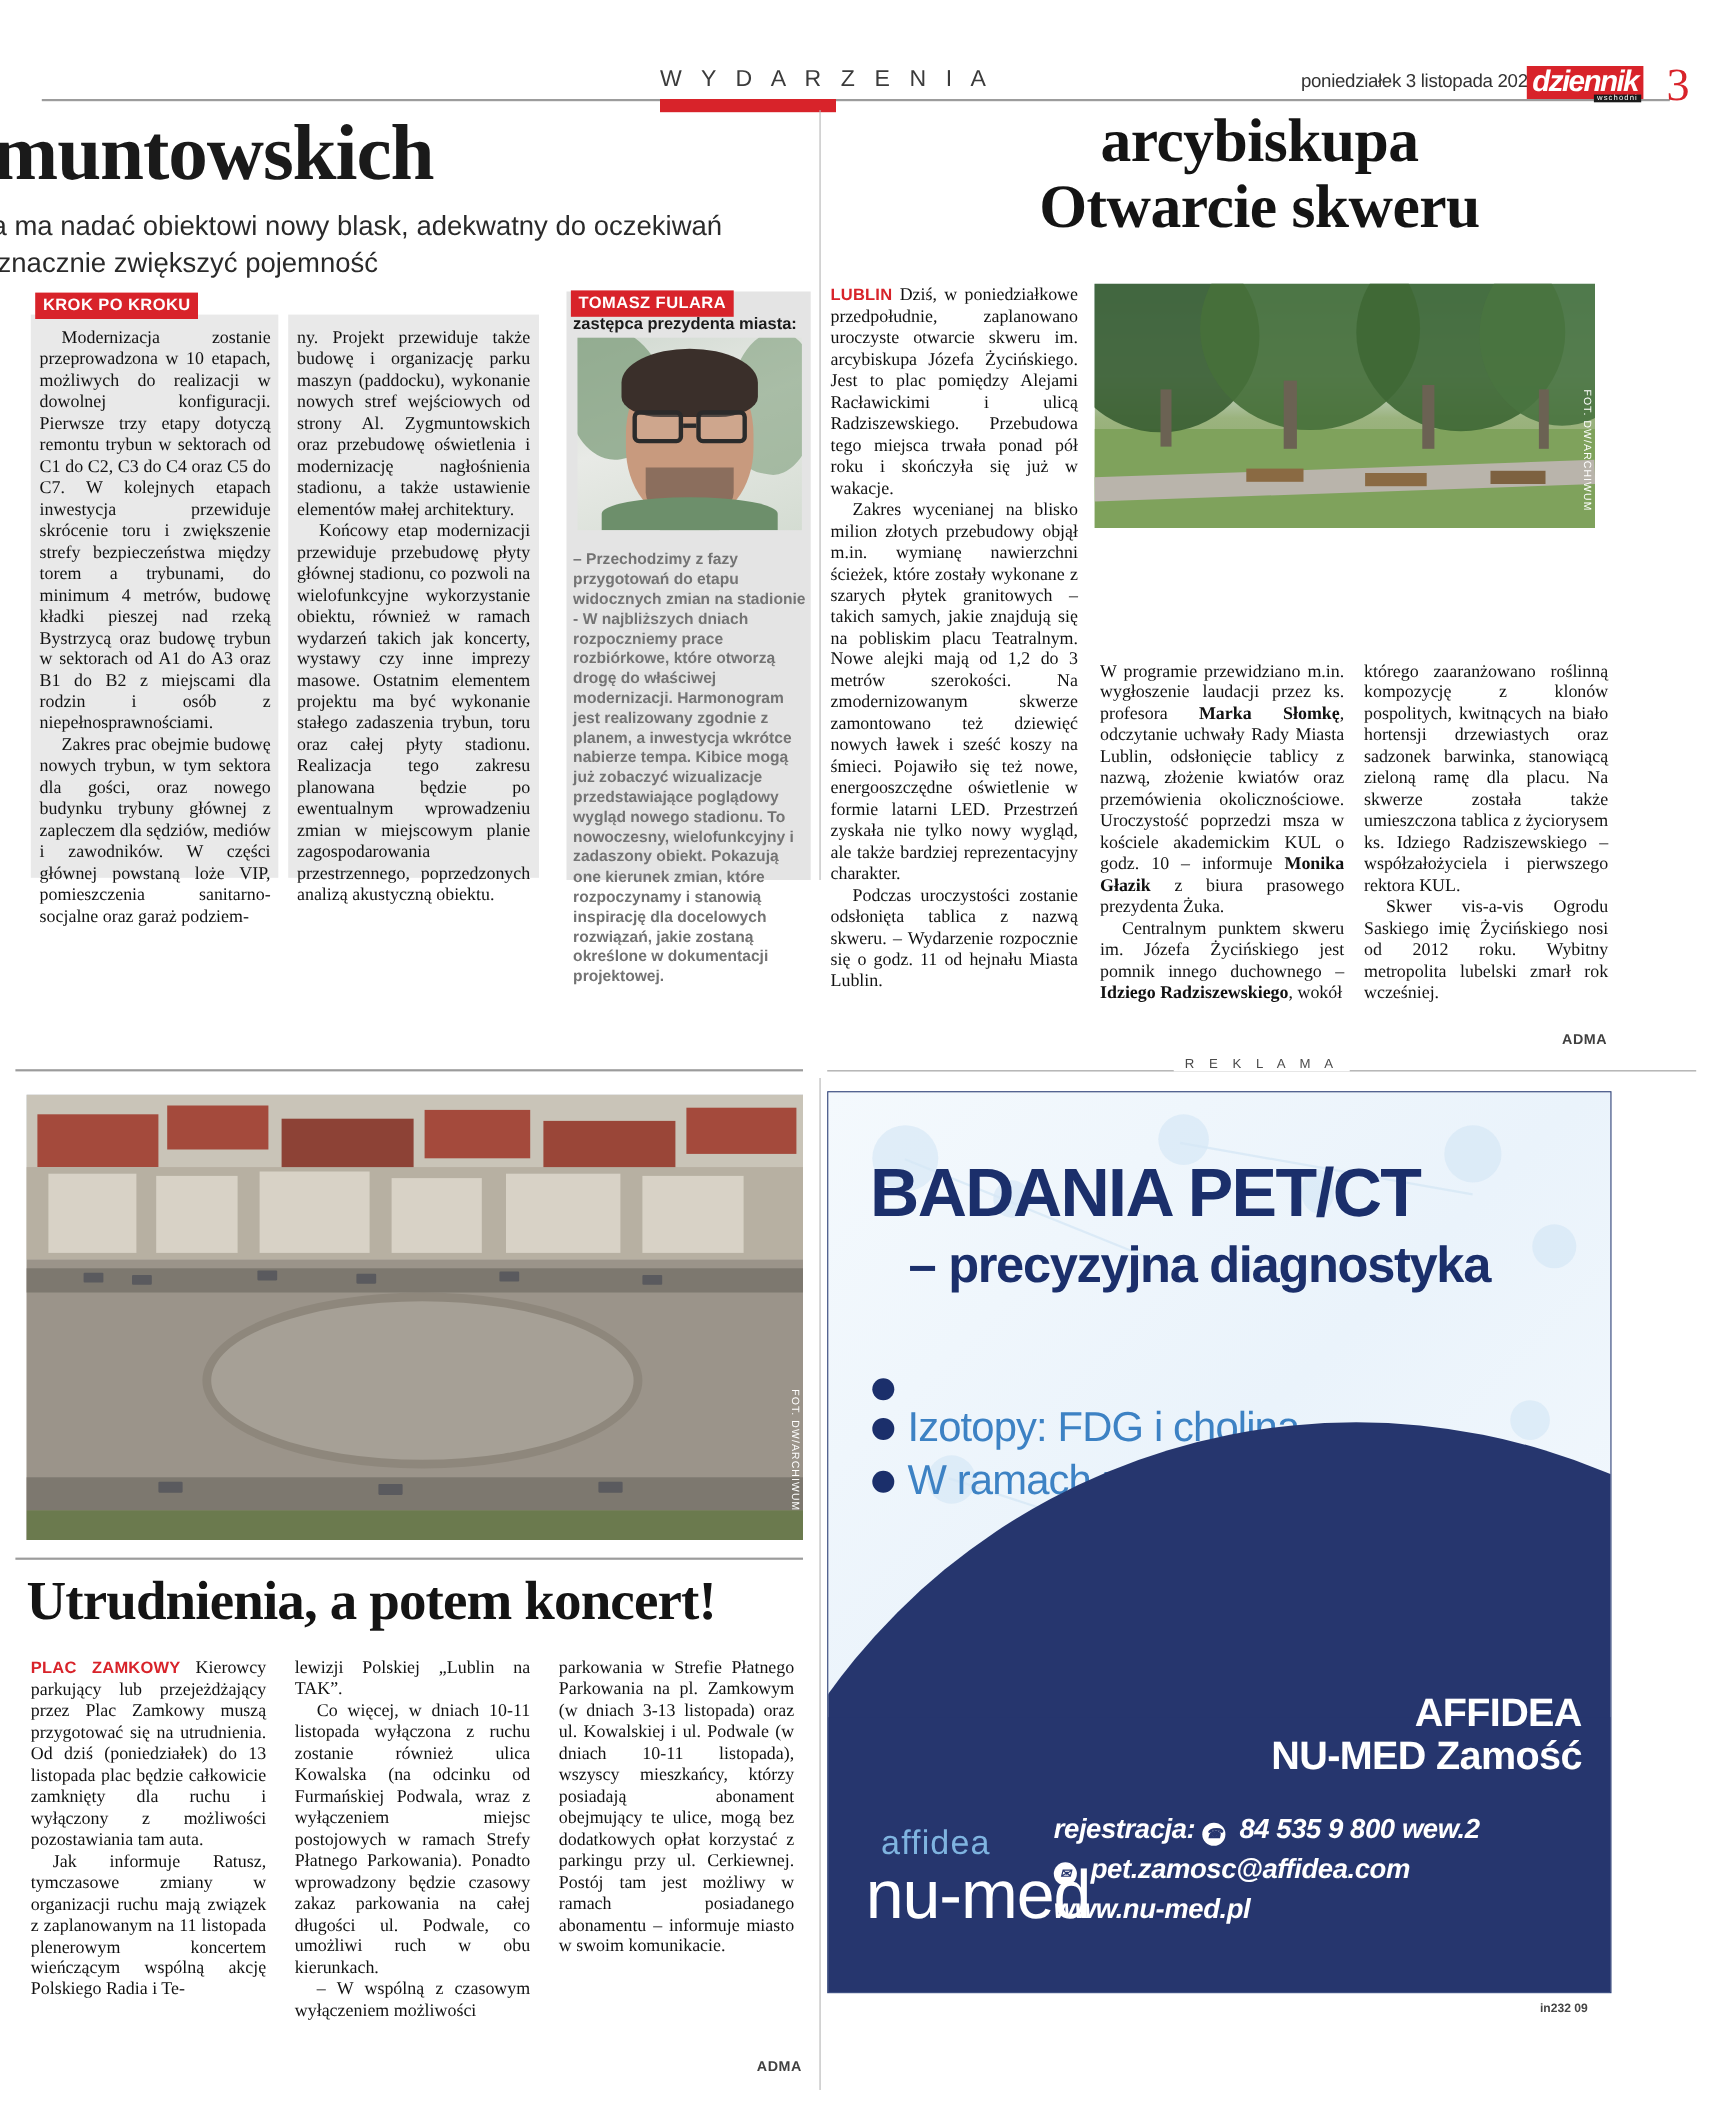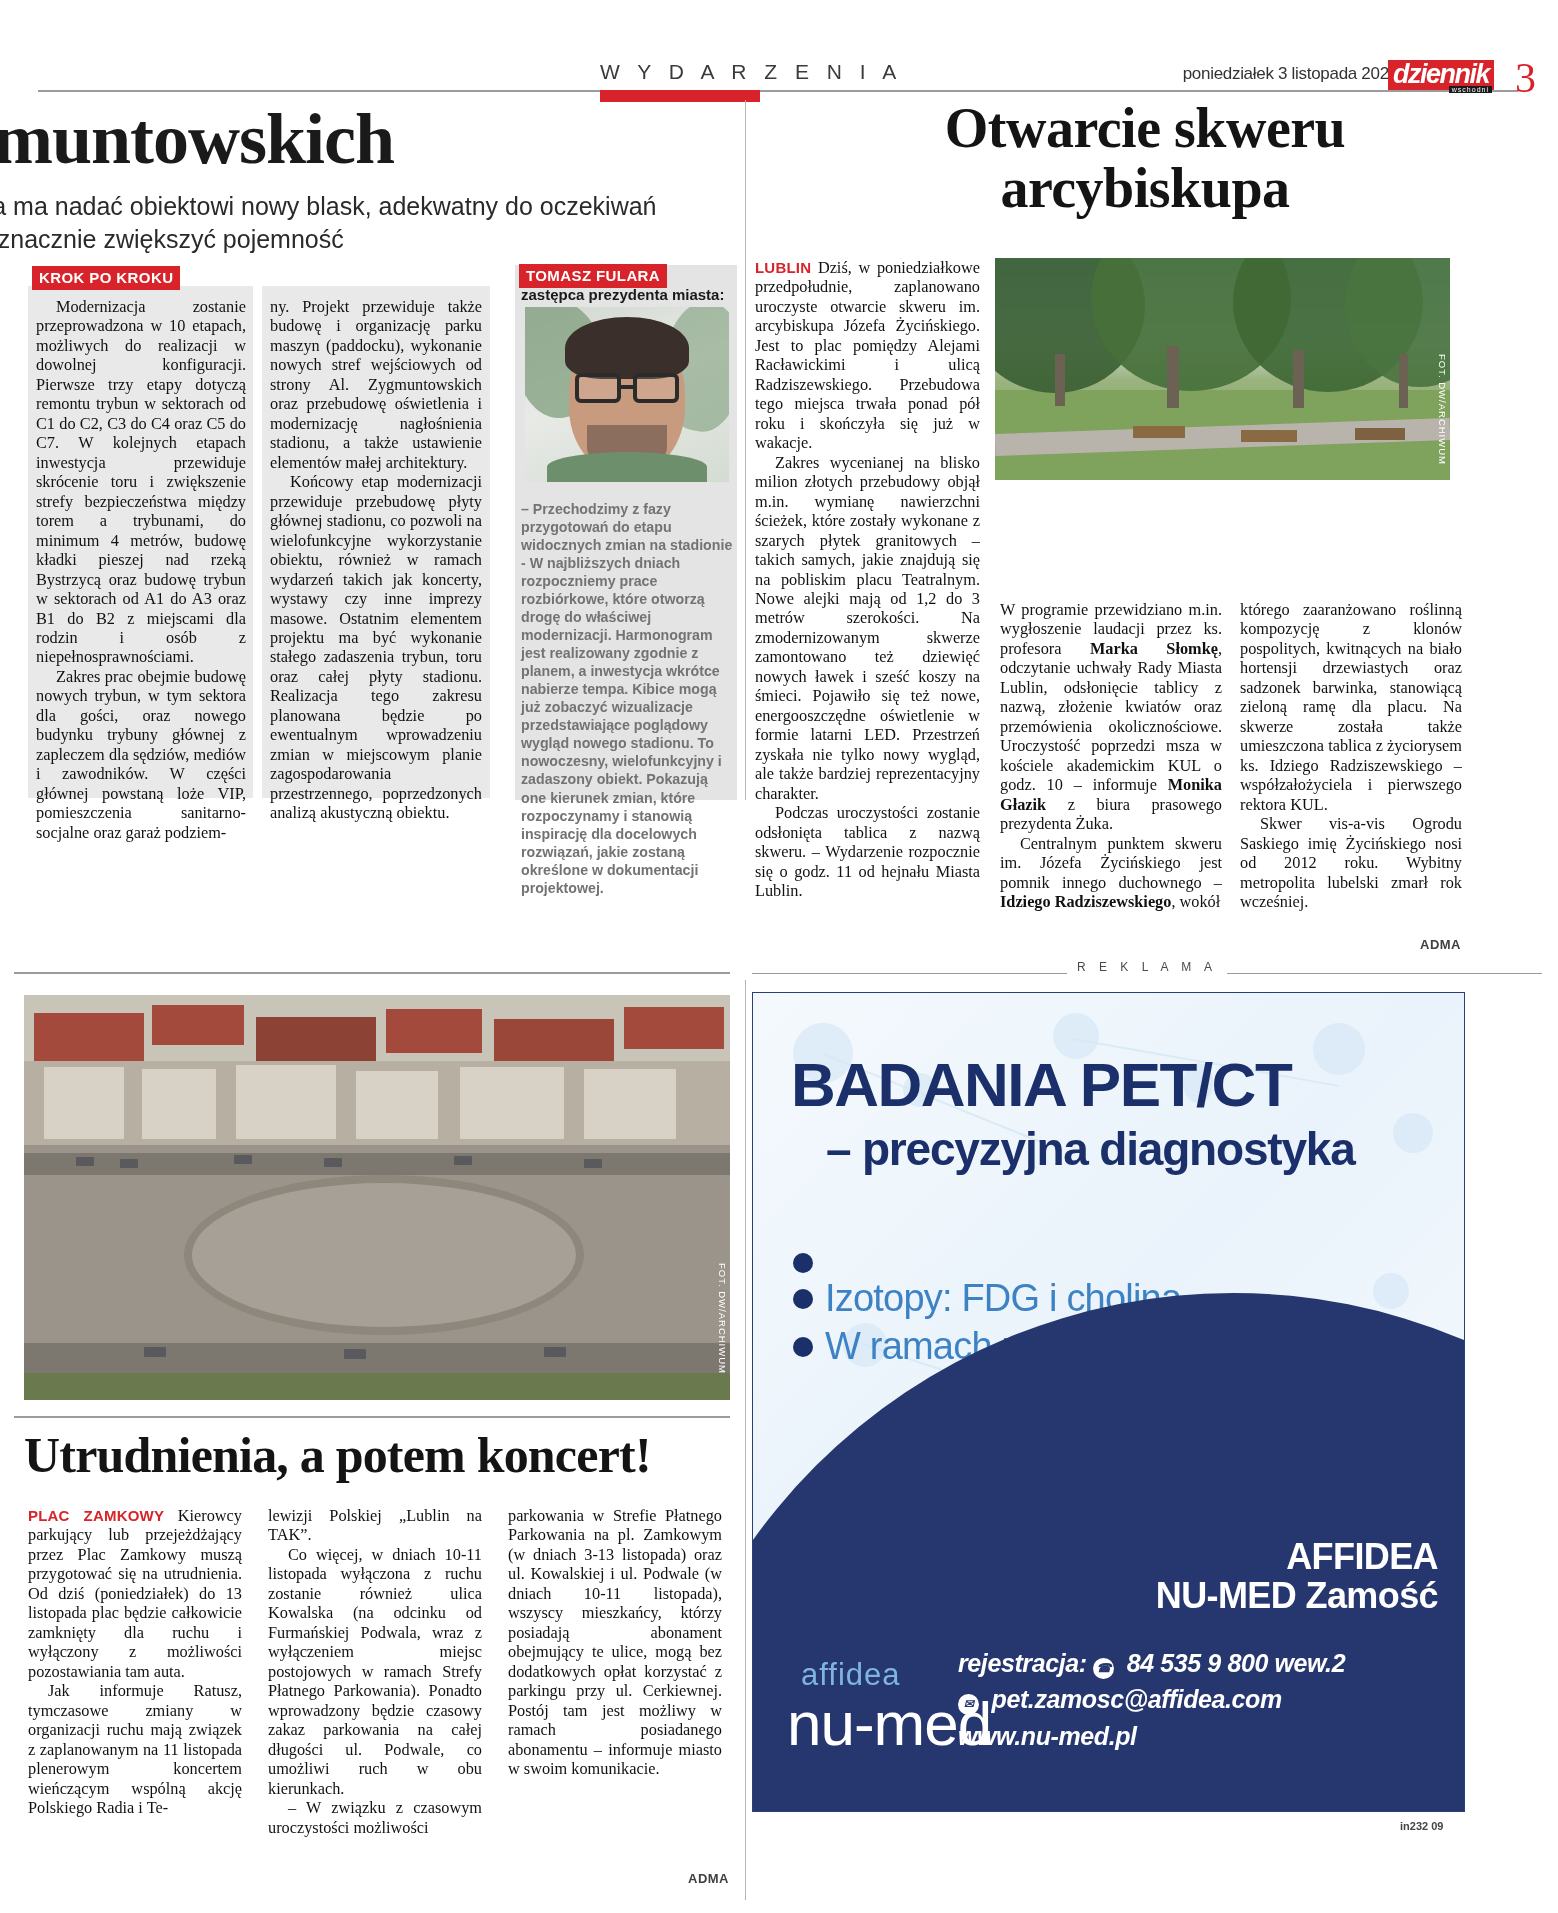--- a/index.html
+++ b/index.html
@@ -337,22 +337,22 @@
     <div class="fp-beard"></div>
     <div class="fp-glass-l"></div>
     <div class="fp-glass-r"></div>
     <div class="fp-bridge"></div>
     <div class="fp-shirt"></div>
   </div>
 
   <div class="fulara-quote">– Przechodzimy z fazy przygotowań do etapu widocznych zmian na stadionie - W najbliższych dniach rozpoczniemy prace rozbiórkowe, które otworzą drogę do właściwej modernizacji. Harmonogram jest realizowany zgodnie z planem, a inwestycja wkrótce nabierze tempa. Kibice mogą już zobaczyć wizualizacje przedstawiające poglądowy wygląd nowego stadionu. To nowoczesny, wielofunkcyjny i zadaszony obiekt. Pokazują one kierunek zmian, które rozpoczynamy i stanowią inspirację dla docelowych rozwiązań, jakie zostaną określone w dokumentacji projektowej.</div>
 
   <div class="r-head">
+    <div>arcybiskupa</div>
     <div>Otwarcie skweru</div>
-    <div>arcybiskupa</div>
   </div>
 
   <div class="photo" style="left:995px; top:258px; width:455px; height:222px;">
     <div class="park-sky"></div>
     <div class="park-grass" style="left:0; top:132px; width:455px; height:90px;"></div>
     <div class="park-path" style="left:0; top:168px; width:455px; height:22px; transform:rotate(-2deg);"></div>
     <div class="park-tree" style="left:-30px; top:-40px; width:180px; height:175px; background:#3b5f33;"></div>
     <div class="park-tree" style="left:96px; top:-52px; width:200px; height:185px; background:#46703a;"></div>
     <div class="park-tree" style="left:238px; top:-46px; width:190px; height:180px; background:#3f6835;"></div>
     <div class="park-tree" style="left:350px; top:-36px; width:150px; height:165px; background:#4a7440;"></div>
@@ -424,21 +424,21 @@
   <div class="bl-head">Utrudnienia, a potem koncert!</div>
 
   <div class="bodycol" style="left:28px; top:1506px; width:214px;">
     <p class="noind"><span class="redlabel">PLAC ZAMKOWY</span><span> Kierowcy parkujący lub przejeżdżający przez Plac Zamkowy muszą przygotować się na utrudnienia. Od dziś (poniedziałek) do 13 listopada plac będzie całkowicie zamknięty dla ruchu i wyłączony z możliwości pozostawiania tam auta.</span></p>
     <p>Jak informuje Ratusz, tymczasowe zmiany w organizacji ruchu mają związek z zaplanowanym na 11 listopada plenerowym koncertem wieńczącym wspólną akcję Polskiego Radia i Te-</p>
   </div>
 
   <div class="bodycol" style="left:268px; top:1506px; width:214px;">
     <p class="noind">lewizji Polskiej „Lublin na TAK”.</p>
     <p>Co więcej, w dniach 10-11 listopada wyłączona z ruchu zostanie również ulica Kowalska (na odcinku od Furmańskiej Podwala, wraz z wyłączeniem miejsc postojowych w ramach Strefy Płatnego Parkowania). Ponadto wprowadzony będzie czasowy zakaz parkowania na całej długości ul. Podwale, co umożliwi ruch w obu kierunkach.</p>
-    <p>– W związku z czasowym uroczystości możliwości</p>
+    <p>– W wspólną z czasowym wyłączeniem możliwości</p>
   </div>
 
   <div class="bodycol" style="left:508px; top:1506px; width:214px;">
     <p class="noind">parkowania w Strefie Płatnego Parkowania na pl. Zamkowym (w dniach 3-13 listopada) oraz ul. Kowalskiej i ul. Podwale (w dniach 10-11 listopada), wszyscy mieszkańcy, którzy posiadają abonament obejmujący te ulice, mogą bez dodatkowych opłat korzystać z parkingu przy ul. Cerkiewnej. Postój tam jest możliwy w ramach posiadanego abonamentu – informuje miasto w swoim komunikacie.</p>
   </div>
   <div class="adma" style="left:688px; top:1871px;">ADMA</div>
 
   <div class="vrule" style="left:745px; top:980px; height:920px;"></div>
 
   <div class="reklama-wrap">

